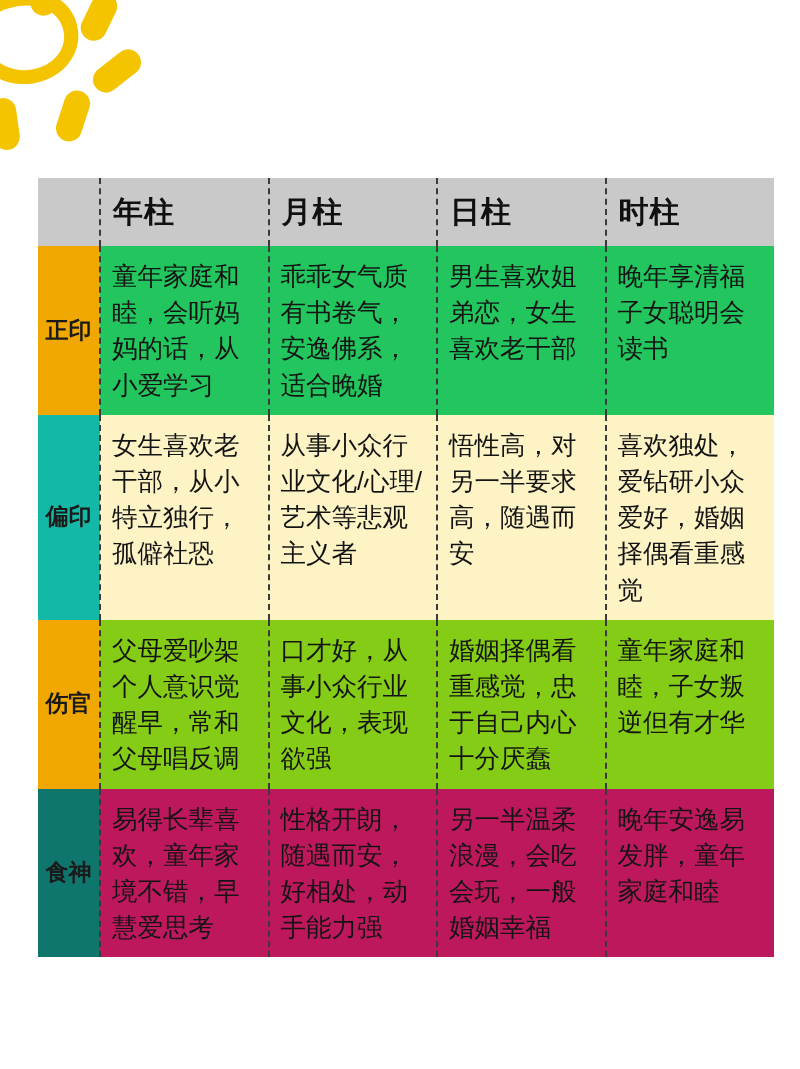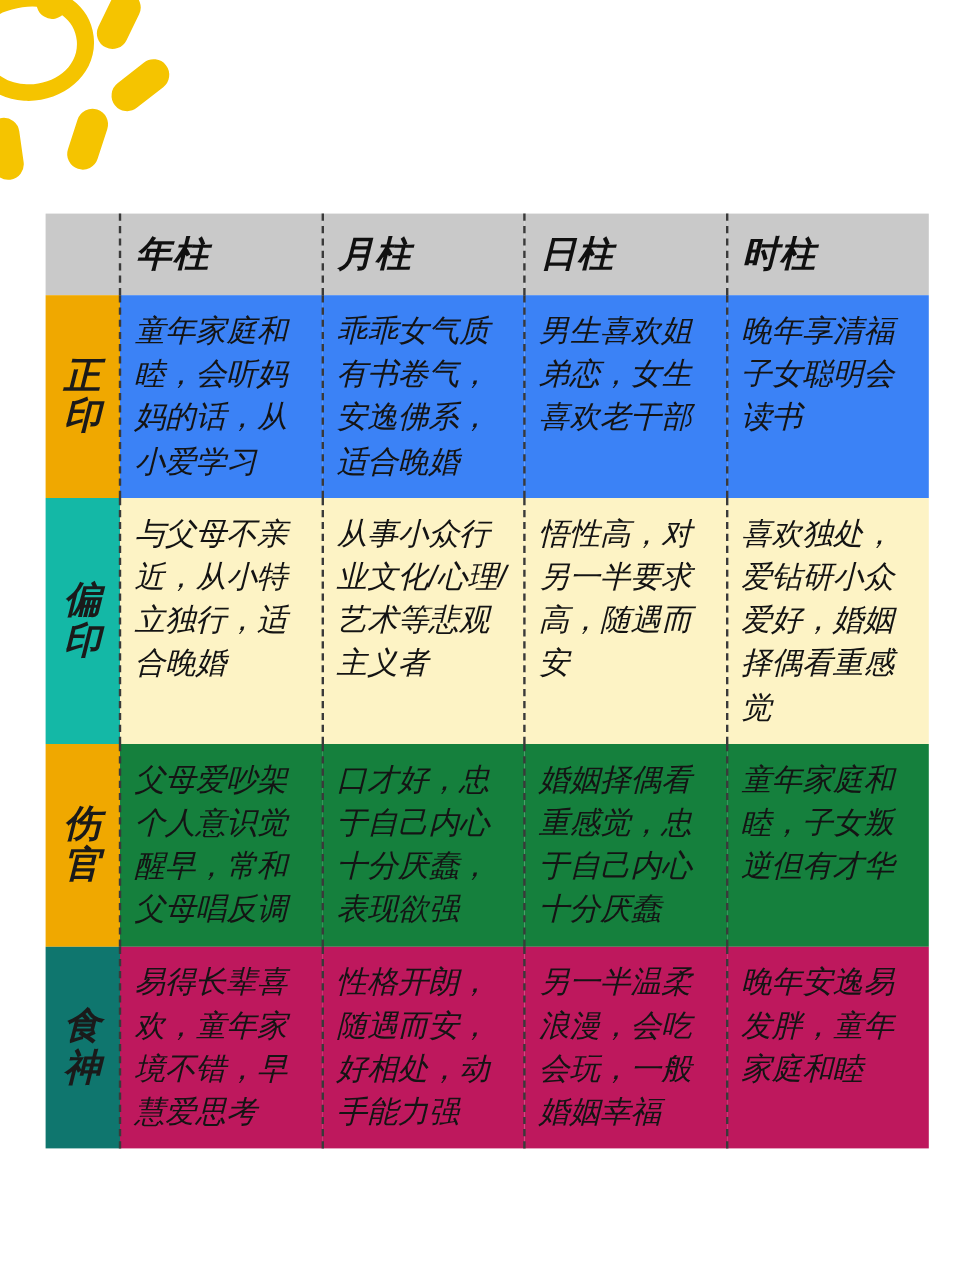--- a/index.html
+++ b/index.html
@@ -24,21 +24,20 @@
     height: 185px;
     pointer-events: none;
   }
 
   
   .sheet {
     position: absolute;
     top: 178px;
     left: 38px;
     width: 736px;
-    font-style: italic;
   }
   table.grid {
     border-collapse: collapse;
     table-layout: fixed;
     width: 736px;
   }
   table.grid col.label-col { width: 62px; }
   table.grid col.pillar-col { width: 168.5px; }
 
   th.head-corner {
@@ -54,48 +53,48 @@
     font-weight: bold;
     color: #101010;
     text-align: left;
     padding: 6px 0 6px 12px;
     height: 56px;
     vertical-align: middle;
     letter-spacing: 1px;
   }
 
   td.row-label {
-    font-size: 31px;
+    font-size: 23px;
     font-weight: bold;
     color: #1a1a1a;
     text-align: center;
     vertical-align: middle;
     line-height: 1.12;
     padding: 0 4px;
     letter-spacing: 0;
   }
   td.cell {
     border-left: 2px dashed #3a3a3a;
     font-size: 25.5px;
     line-height: 1.42;
     color: #141414;
     vertical-align: top;
     padding: 12px 8px 12px 11px;
     word-break: break-all;
   }
 
   
   .r0 .row-label { background: #f0a800; }
-  .r0 .cell      { background: #3b82f6; margin-top: 39px; }
+  .r0 .cell      { background: #22c55e; margin-top: 39px; }
 
   .r1 .row-label { background: #14b8a6; }
   .r1 .cell      { background: #fdf3c5; }
 
   .r2 .row-label { background: #f0a800; }
-  .r2 .cell      { background: #15803d; }
+  .r2 .cell      { background: #84cc16; }
 
   .r3 .row-label { background: #0f766e; }
   .r3 .cell      { background: #be185d; }
 </style>
 </head>
 <body>
 
 <div class="sun-deco">
   <svg width="210" height="185" viewBox="0 0 210 185" xmlns="http://www.w3.org/2000/svg">
 
@@ -132,29 +131,29 @@
     <tbody>
       <tr class="r0">
         <td class="row-label">正印</td>
         <td class="cell">童年家庭和睦，会听妈妈的话，从小爱学习</td>
         <td class="cell">乖乖女气质有书卷气，安逸佛系，适合晚婚</td>
         <td class="cell">男生喜欢姐弟恋，女生喜欢老干部</td>
         <td class="cell">晚年享清福子女聪明会读书</td>
       </tr>
       <tr class="r1">
         <td class="row-label">偏印</td>
-        <td class="cell">与父母不亲近，从小特立独行，适合晚婚</td>
+        <td class="cell">女生喜欢老干部，从小特立独行，孤僻社恐</td>
         <td class="cell">从事小众行业文化/心理/艺术等悲观主义者</td>
         <td class="cell">悟性高，对另一半要求高，随遇而安</td>
         <td class="cell">喜欢独处，爱钻研小众爱好，婚姻择偶看重感觉</td>
       </tr>
       <tr class="r2">
         <td class="row-label">伤官</td>
         <td class="cell">父母爱吵架个人意识觉醒早，常和父母唱反调</td>
-        <td class="cell">口才好，忠于自己内心十分厌蠢，表现欲强</td>
+        <td class="cell">口才好，从事小众行业文化，表现欲强</td>
         <td class="cell">婚姻择偶看重感觉，忠于自己内心十分厌蠢</td>
         <td class="cell">童年家庭和睦，子女叛逆但有才华</td>
       </tr>
       <tr class="r3">
         <td class="row-label">食神</td>
         <td class="cell">易得长辈喜欢，童年家境不错，早慧爱思考</td>
         <td class="cell">性格开朗，随遇而安，好相处，动手能力强</td>
         <td class="cell">另一半温柔浪漫，会吃会玩，一般婚姻幸福</td>
         <td class="cell">晚年安逸易发胖，童年家庭和睦</td>
       </tr>

